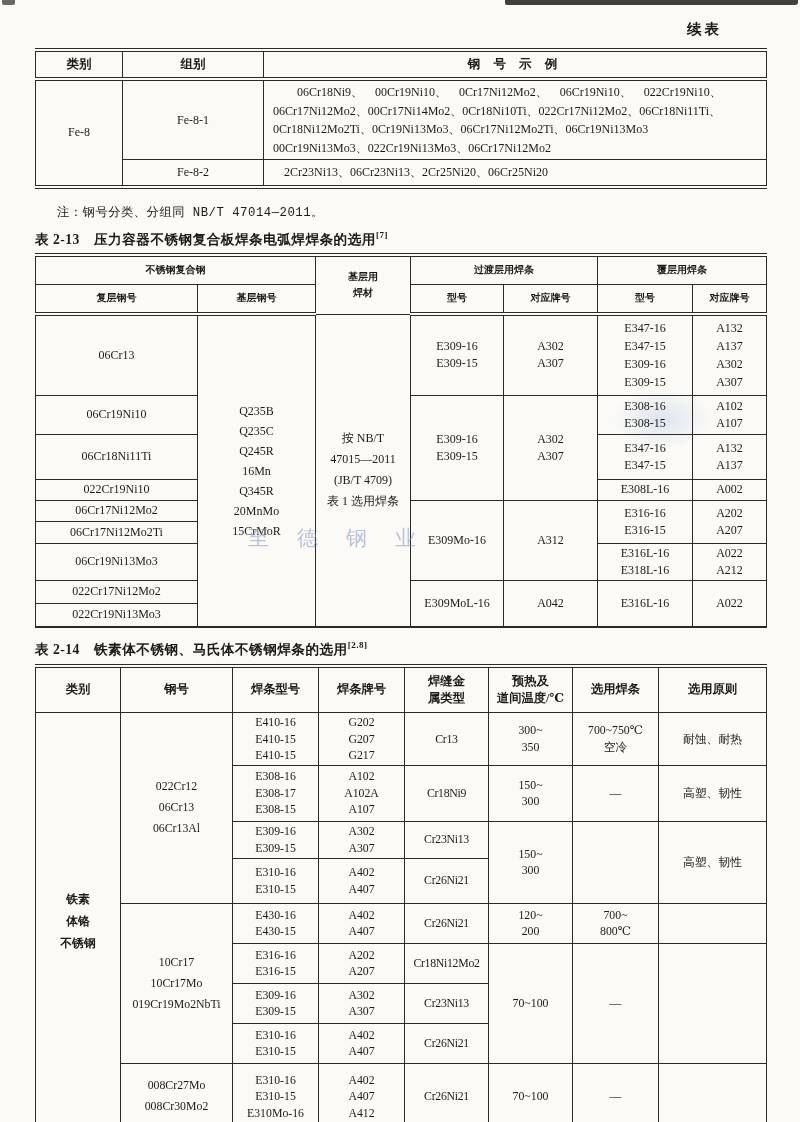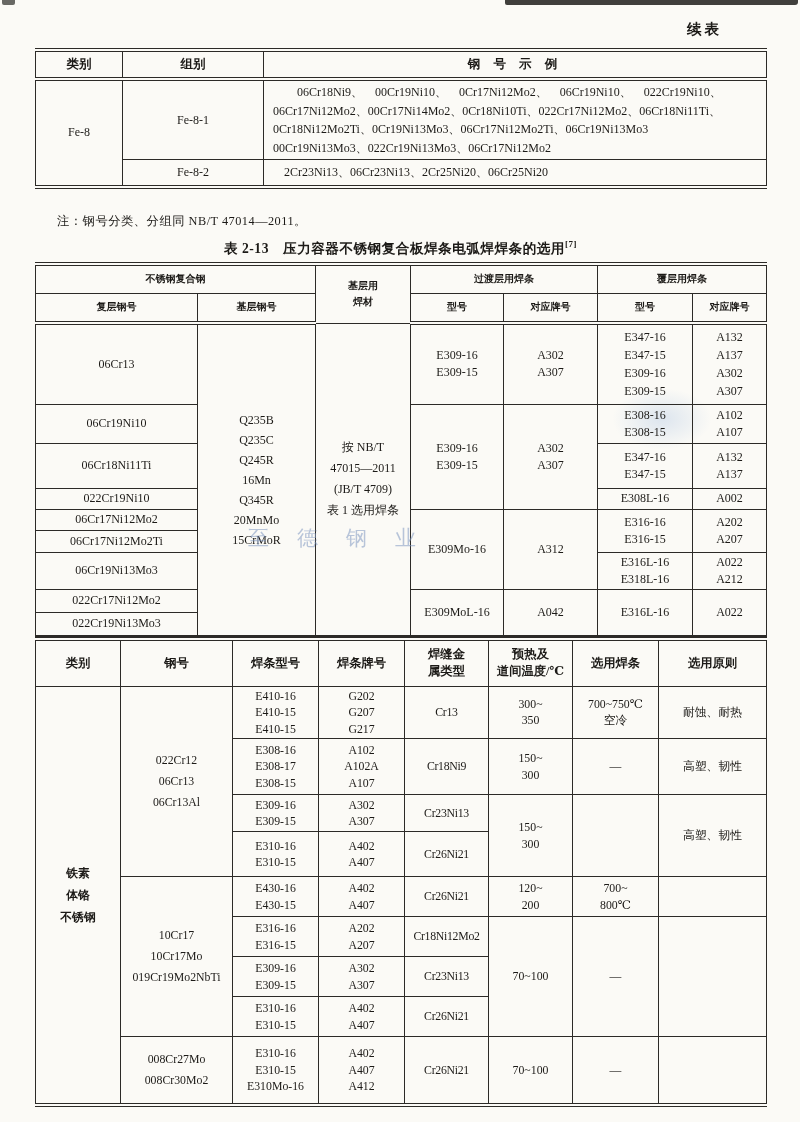--- a/index.html
+++ b/index.html
@@ -46,23 +46,23 @@
   .dbl-under td, .dbl-under th { border-bottom: 4px double #2c2a27; }
   th { font-weight: bold; }
 
   
   .t1 { margin-top: 48px; }
   .t1 th { font-size: 12.5px; }
   .t1 .examples-cell { text-align: left; padding: 2px 9px; line-height: 18.5px; }
   .t1 .examples-cell .pre { display: block; }
   .t1 .fe82-cell { text-align: left; padding-left: 20px; }
 
-  .note-line { margin-top: 24px; padding-left: 22px; font-size: 12.3px; letter-spacing: .5px; }
-
-  .caption { margin-top: 9px; margin-bottom: 5px; text-align: center;
+  .note-line { margin-top: 15px; padding-left: 22px; font-size: 12.3px; letter-spacing: .5px; font-family: Liberation Mono, monospace; }
+
+  .caption { margin-top: 9px; margin-bottom: 5px; text-align: left;
     font-weight: bold; font-size: 13.6px; letter-spacing: .5px; }
   .caption sup { font-weight: bold; font-size: 9px; }
 
   
   .t13 td { line-height: 17px; }
   .t13 .tall { line-height: 18px; }
   .t13 th { font-size: 10px; line-height: 16px; }
 
   
   .t14 td { line-height: 16.5px; font-size: 11.8px; }
@@ -217,20 +217,23 @@
         <td rowspan="2">A042</td>
         <td rowspan="2">E316L-16</td>
         <td rowspan="2">A022</td>
       </tr>
       <tr style="height:24px">
         <td>022Cr19Ni13Mo3</td>
       </tr>
     </tbody>
       </table>
 
+    <div class="caption" style="margin-top:12px">
+      <span>表 2-14　铁素体不锈钢、马氏体不锈钢焊条的选用</span><sup>[2.8]</sup>
+    </div>
 
     <table class="t14 tbl-top tbl-bottom">
       <colgroup>
         <col style="width:85px">
           <col style="width:112px">
           <col style="width:86px">
           <col style="width:86px">
         <col style="width:84px">
           <col style="width:84px">
           <col style="width:86px">

